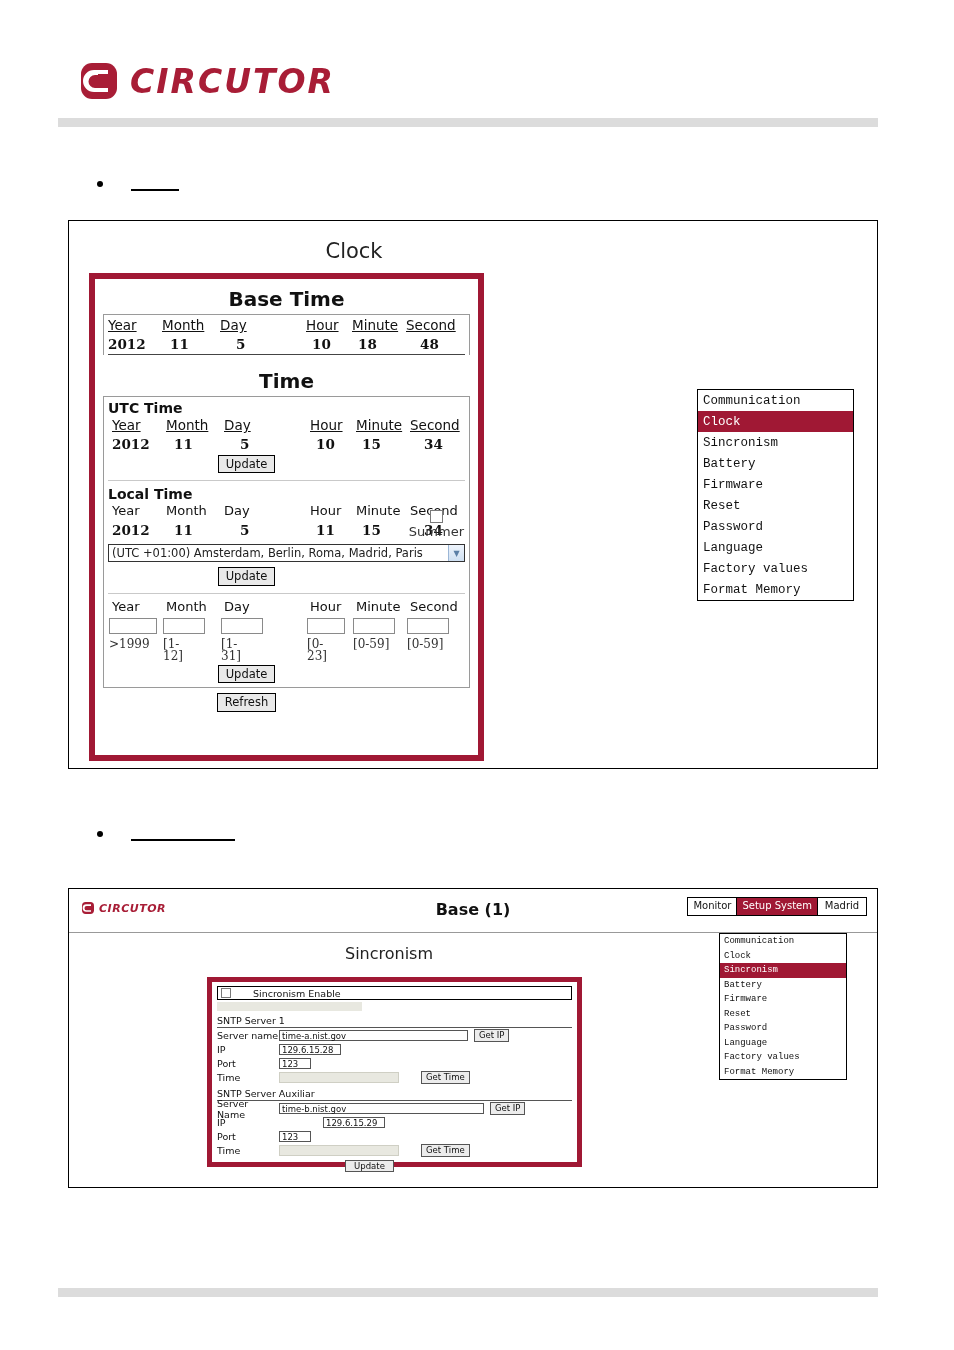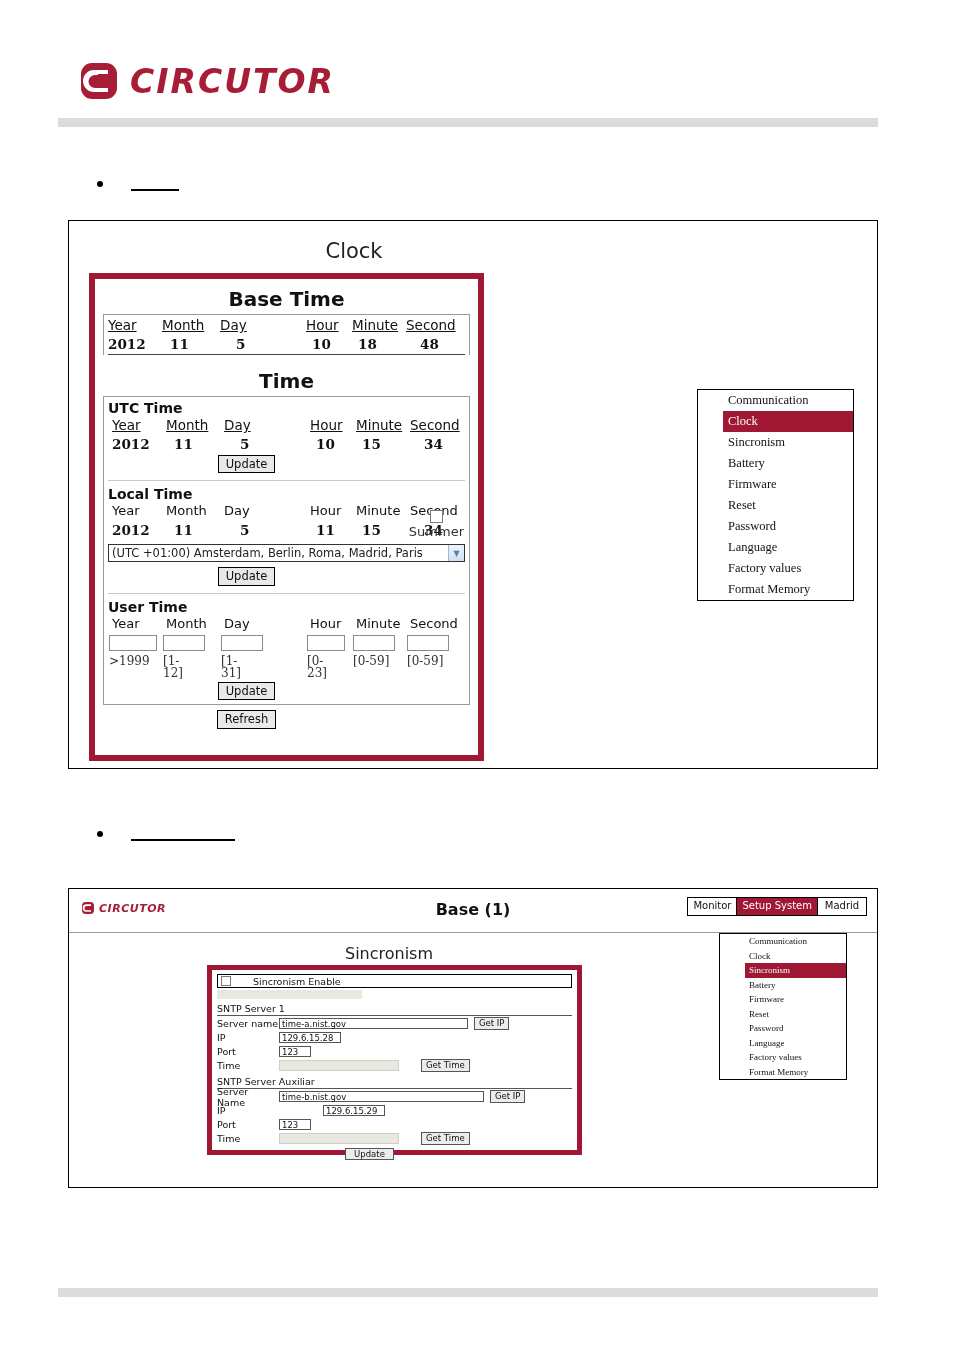--- a/index.html
+++ b/index.html
@@ -55,22 +55,22 @@
     font-size:11.5px;color:#222;padding-left:3px;box-sizing:border-box;margin-top:6px;}
   .tz .arrow{margin-left:auto;width:15px;height:16px;background:linear-gradient(#eef4fc,#cfe0f2);
     border-left:1px solid #9bb6d6;display:flex;align-items:center;justify-content:center;
     font-size:8px;color:#5b7fa6;}
 
   .in{border:1px solid #8a8a8a;background:#fff;height:16px;box-sizing:border-box;}
   .hint{font-size:12px;color:#333;font-family:"DejaVu Serif",serif;line-height:1.05;}
 
   
   .menu{position:absolute;border:1px solid #000;background:#fff;box-sizing:border-box;}
-  .menu .mi{font-family:Liberation Serif, serif;color:#111;white-space:nowrap;
-    display:flex;align-items:center;margin-left:25px;}
+  .menu .mi{font-family:Liberation Mono, monospace;color:#111;white-space:nowrap;
+    display:flex;align-items:center;}
   .menu .mi.active{background:#a01834;color:#fff;}
 
   
   .appbar{position:absolute;left:0;top:0;width:100%;height:44px;border-bottom:1px solid #999;
     box-sizing:border-box;}
   .appbar .mini-brand{position:absolute;left:12px;top:12px;display:flex;align-items:center;gap:4px;}
   .mini-mark{width:14px;height:14px;position:relative;}
   .mini-word{font-family:"DejaVu Sans",sans-serif;font-style:italic;font-weight:bold;
     font-size:11px;letter-spacing:.5px;color:#a81d36;}
   .app-title{position:absolute;left:0;right:0;top:11px;text-align:center;font-weight:bold;
@@ -211,21 +211,20 @@
         <div class="tz">
           <span>(UTC +01:00) Amsterdam, Berlin, Roma, Madrid, Paris</span>
           <span class="arrow">▼</span>
         </div>
         <div class="row-center" style="padding-right:80px;margin-top:5px;">
           <span class="btn">Update</span>
         </div>
 
         <hr class="hr-lite">
 
-        <div class="lbl-grp">User Time</div>
         <div class="grid" style="padding-left:4px;">
           <span>Year</span>
           <span>Month</span>
           <span>Day</span>
           <span class="sp"></span>
           <span>Hour</span>
           <span>Minute</span>
           <span>Second</span>
         </div>
         <div class="grid" style="padding-left:1px;margin-top:4px;">
@@ -286,21 +285,21 @@
     <div class="app-title">Base (1)</div>
     <div class="navbtns">
       <div class="navbtn">Monitor</div>
       <div class="navbtn active" style="min-width:42px;">Setup System</div>
       <div class="navbtn">Madrid</div>
     </div>
   </div>
 
   <div class="fig-title" style="left:230px;top:55px;width:180px;text-align:center;font-size:16px;">Sincronism</div>
 
-  <div class="crimson" style="left:138px;top:76px;width:375px;height:190px;border-width:5px;">
+  <div class="crimson" style="left:138px;top:88px;width:375px;height:190px;border-width:5px;">
     <div class="sform">
 
       <div class="enable-row">
         <span class="cbox"></span>
         <span class="t">Sincronism Enable</span>
       </div>
       <div class="greenbar"></div>
 
       <div class="grp-lbl">SNTP Server 1</div>
       <div class="frow">

